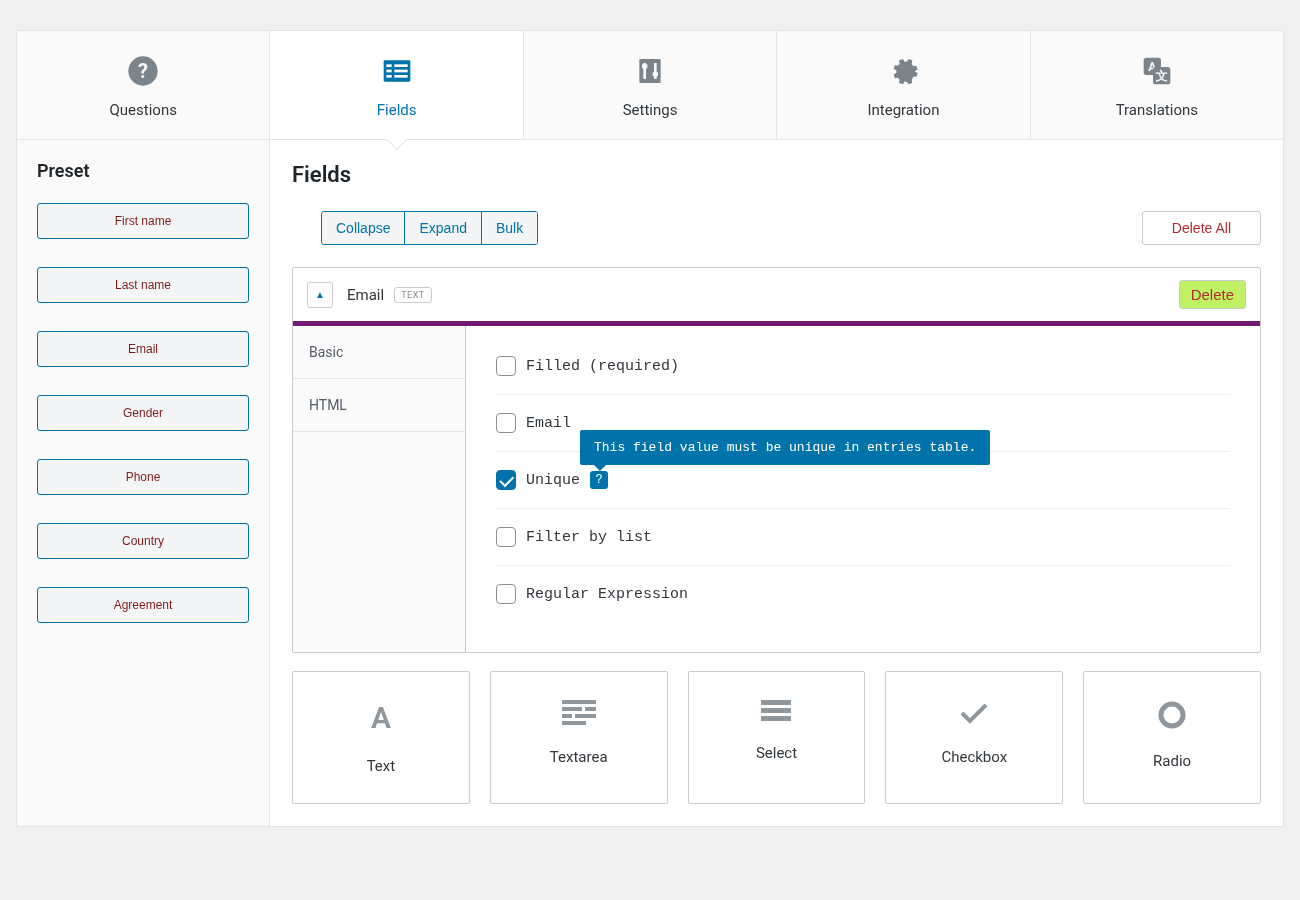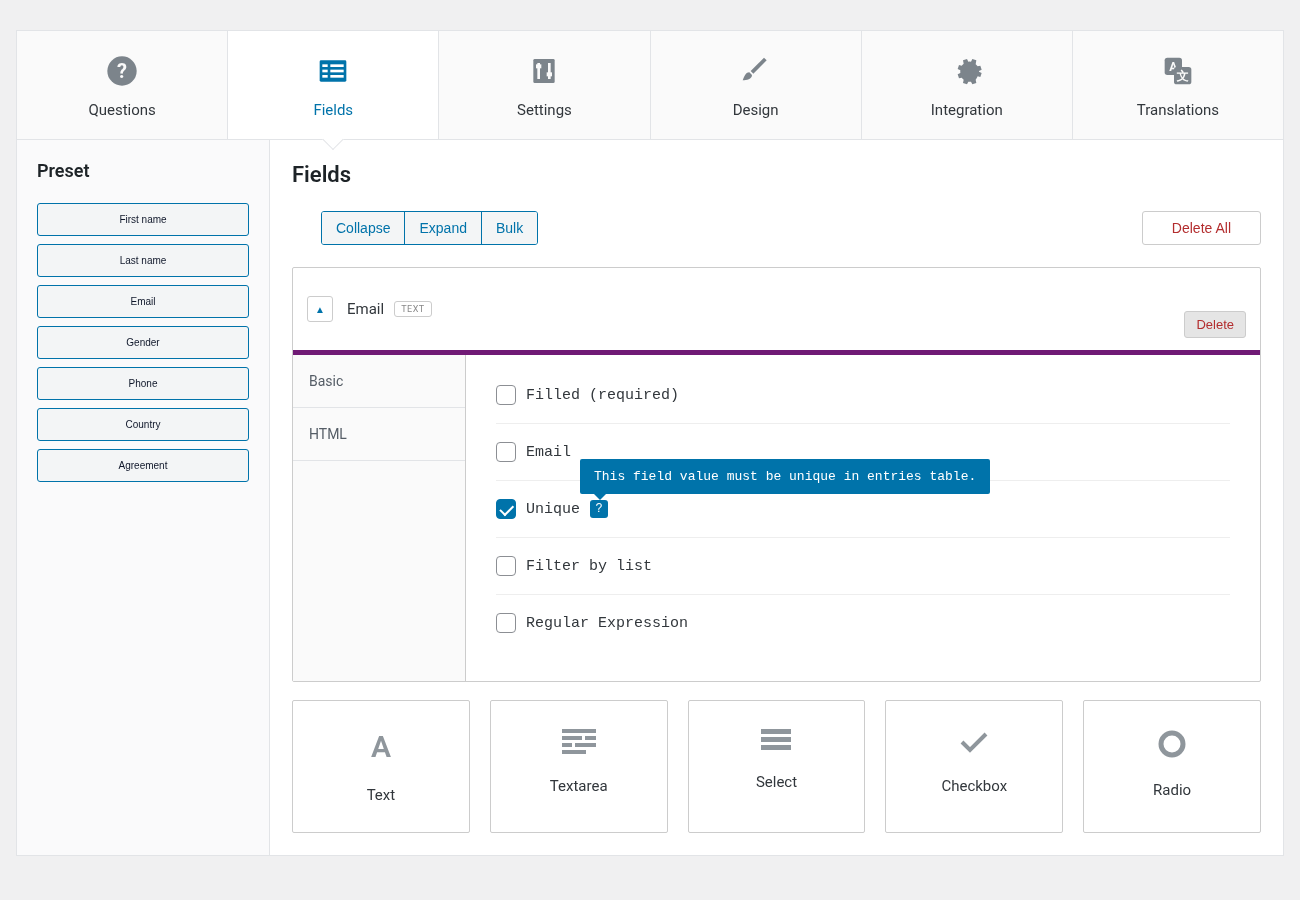--- a/index.html
+++ b/index.html
@@ -66,26 +66,26 @@
 .sidebar h3 {
   font-size: 18px;
   font-weight: 600;
   margin-bottom: 22px;
   color: #1d2327;
 }
 .preset-btn {
   display: block;
   width: 100%;
   padding: 10px 0;
-  margin-bottom: 8px;
+  margin-bottom: 28px;
   border: 1px solid #0073aa;
   background: #f3f5f6;
-  color: #0f172a;
-  border-radius: 3px;
-  font-size: 10px;
+  color: #7f1d1d;
+  border-radius: 3px;
+  font-size: 12px;
   cursor: pointer;
   text-align: center;
 }
 
 .main {
   flex: 1;
   padding: 22px;
 }
 .main h2 {
   font-size: 22px;
@@ -159,25 +159,24 @@
   padding: 2px 6px;
   font-size: 9px;
   color: #888;
   letter-spacing: 0.5px;
 }
 .delete-field {
   margin-left: auto;
   padding: 5px 11px;
   border: 1px solid #ccc;
   border-radius: 3px;
-  background: #e5e5e5;
+  background: #bef264;
   color: #b32d2e;
-  font-size: 13px;
-  cursor: pointer;
-  margin-top: 31px;
+  font-size: 15px;
+  cursor: pointer;
 }
 .field-body {
   display: flex;
   border-top: 5px solid #701a75;
 }
 .side-tabs {
   width: 173px;
   border-right: 1px solid #ccc;
   background: #fafafa;
 }
@@ -339,27 +338,20 @@
     </div>
     <div class="tab">
       <svg class="tab-icon" viewBox="0 0 24 24" fill="currentColor">
           <rect x="4" y="3" width="16" height="18" rx="1"></rect>
           <rect x="7" y="6" width="2" height="12" fill="#fafafa"></rect>
           <rect x="6" y="7" width="4" height="3" fill="#fafafa"></rect>
           <rect x="15" y="6" width="2" height="12" fill="#fafafa"></rect>
           <rect x="14" y="13" width="4" height="3" fill="#fafafa"></rect>
         </svg>
       <span class="tab-label">Settings</span>
-    </div>
-    <div class="tab">
-      <svg class="tab-icon" viewBox="0 0 24 24" fill="currentColor">
-          <path d="M20 4 L10 14 L8 12 L18 2 Z"></path>
-          <path d="M7 13 C4 13 3 17 2 19 C5 19 9 18 9 15 Z"></path>
-        </svg>
-      <span class="tab-label">Design</span>
     </div>
     <div class="tab">
       <svg class="tab-icon" viewBox="0 0 24 24" fill="currentColor">
           <path d="M12 8a4 4 0 100 8 4 4 0 000-8zm9 4l2-1-1-3-2 .5a9 9 0 00-1.5-1.5L19 4l-3-1-1 2a9 9 0 00-2 0l-1-2-3 1 .5 2.5A9 9 0 008 8L6 7.5l-1 3 2 1a9 9 0 000 2l-2 1 1 3 2-.5a9 9 0 001.5 1.5L9 21l3 1 1-2a9 9 0 002 0l1 2 3-1-.5-2.5A9 9 0 0020 16l2 .5 1-3-2-1a9 9 0 000-2z"></path>
         </svg>
       <span class="tab-label">Integration</span>
     </div>
     <div class="tab">
       <svg class="tab-icon" viewBox="0 0 24 24" fill="currentColor">
           <rect x="2" y="2" width="13" height="13" rx="2"></rect>

